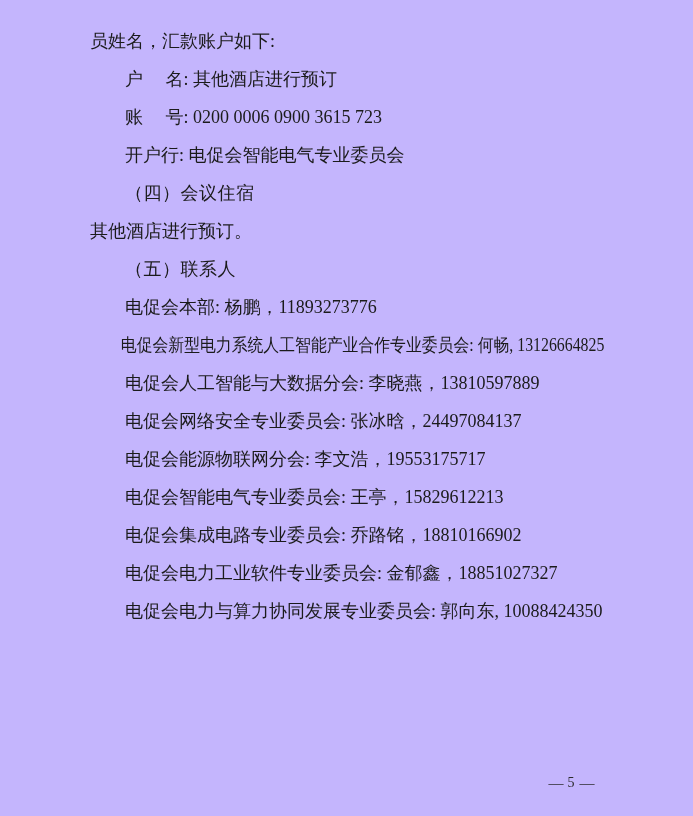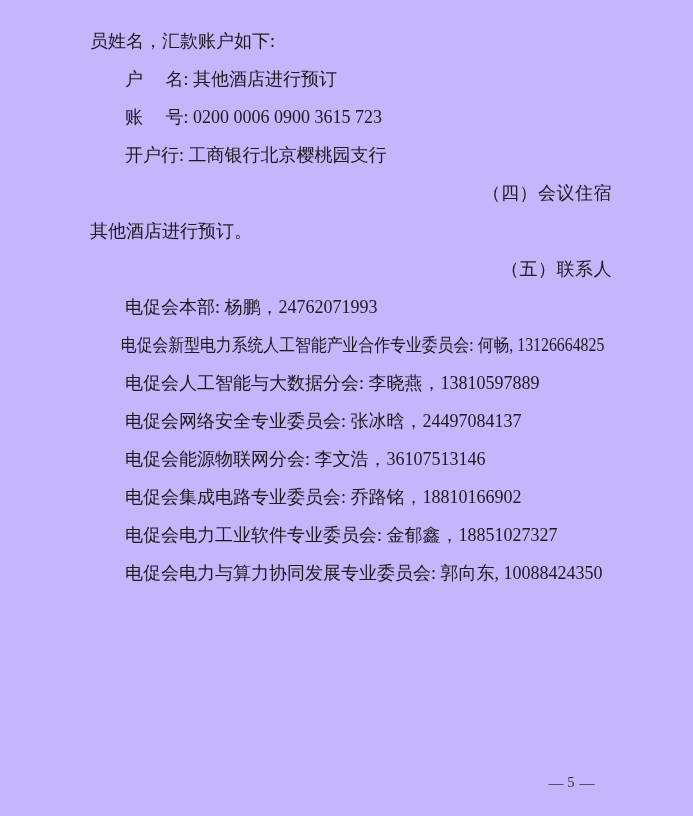--- a/index.html
+++ b/index.html
@@ -31,21 +31,20 @@
   }
   .indent {
     padding-left: 35px;
   }
   .condensed {
     transform: scaleX(0.88);
     transform-origin: 0 50%;
   }
   .heading {
     letter-spacing: 0.5px;
-    text-align: right;
   }
   .footer {
     position: absolute;
     top: 772px;
     left: 536px;
     width: 70px;
     font-size: 15px;
     line-height: 22px;
     display: flex;
     align-items: center;
@@ -63,29 +62,30 @@
   }
 </style>
 </head>
 <body>
 
 <div class="page">
   <div class="content">
     <p class="line">员姓名，汇款账户如下:</p>
     <p class="line indent">户　 名: 其他酒店进行预订</p>
     <p class="line indent">账　 号: 0200 0006 0900 3615 723</p>
-    <p class="line indent">开户行: 工商银行北京樱桃园支行</p>
+    <p class="line indent">开户行: 电促会智能电气专业委员会</p>
     <p class="line indent heading">（四）会议住宿</p>
     <p class="line">其他酒店进行预订。</p>
     <p class="line indent heading">（五）联系人</p>
-    <p class="line indent">电促会本部: 杨鹏，24762071993</p>
+    <p class="line indent">电促会本部: 杨鹏，11893273776</p>
     <p class="line indent condensed">电促会新型电力系统人工智能产业合作专业委员会: 何畅, 13126664825</p>
     <p class="line indent">电促会人工智能与大数据分会: 李晓燕，13810597889</p>
     <p class="line indent">电促会网络安全专业委员会: 张冰晗，24497084137</p>
-    <p class="line indent">电促会能源物联网分会: 李文浩，36107513146</p>
+    <p class="line indent">电促会能源物联网分会: 李文浩，19553175717</p>
+    <p class="line indent">电促会智能电气专业委员会: 王亭，15829612213</p>
     <p class="line indent">电促会集成电路专业委员会: 乔路铭，18810166902</p>
     <p class="line indent">电促会电力工业软件专业委员会: 金郁鑫，18851027327</p>
     <p class="line indent">电促会电力与算力协同发展专业委员会: 郭向东, 10088424350</p>
   </div>
 
   <div class="footer">
     <span class="dash">—</span>
     <span class="num">5</span>
     <span class="dash">—</span>
   </div>

